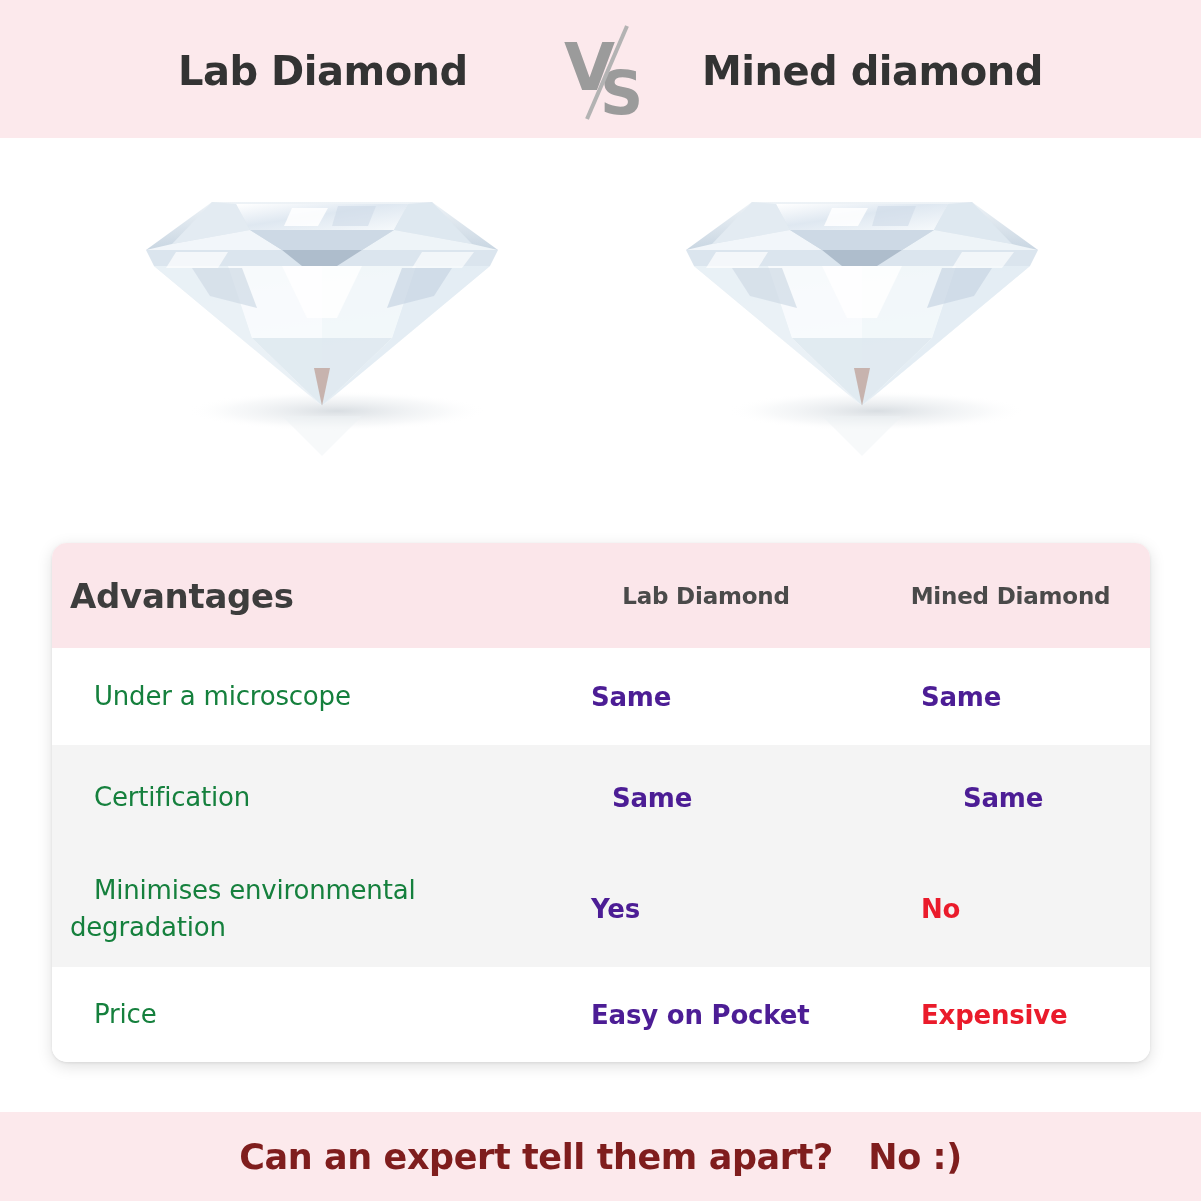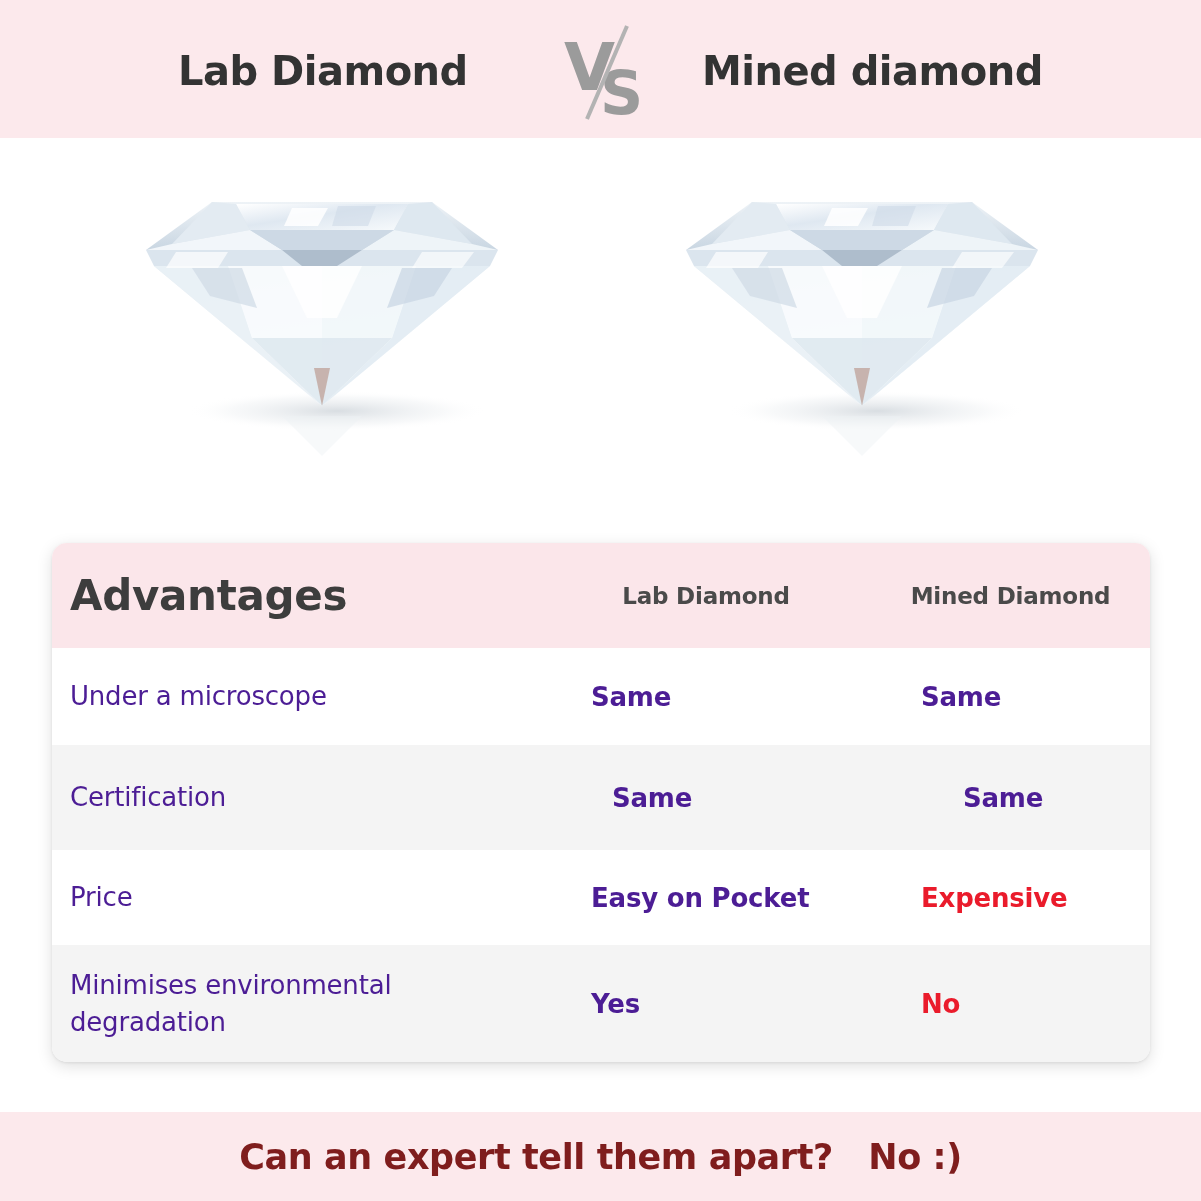--- a/index.html
+++ b/index.html
@@ -60,30 +60,30 @@
   .r2{ height:105px;gap:21px; }
   .r3{ height:95px; }
   .r4{ height:117px; }
 
   
   .c-label{ width:489px; flex:0 0 489px; padding-left:18px; }
   .c-lab{   width:330px; flex:0 0 330px; padding-left:50px; }
   .c-mined{ width:279px; flex:0 0 279px; padding-left:50px; }
 
   .h-adv{
-    font-size:42px; font-weight:bold; color:#3d3d3d; letter-spacing:-0.3px;
+    font-size:34px; font-weight:bold; color:#3d3d3d; letter-spacing:-0.3px;
   }
   .h-col{
     font-size:23px; font-weight:bold; color:#4a4a4a; letter-spacing:-0.2px;
   }
   .c-lab.head{ padding-left:0; text-align:center; }
   .c-mined.head{ padding-left:0; text-align:center; }
 
   .cell-label{
-    font-size:26px; color:#4c1d95; line-height:1.42; letter-spacing:-0.2px;
+    font-size:26px; color:#15803d; line-height:1.42; letter-spacing:-0.2px;margin-left:24px;
   }
   .cell-val{
     font-size:26px; font-weight:bold; letter-spacing:-0.2px;
   }
   .val-good{ color:#4c1d95; }
   .val-bad{  color:#ea1b2b; }
 
   
   .vdiv{
     position:absolute; top:37px; width:1px; background:#c9c9c9;
@@ -248,41 +248,41 @@
         <span class="cell-label">Certification</span>
       </div>
       <div class="c-lab">
         <span class="cell-val val-good">Same</span>
       </div>
       <div class="c-mined">
         <span class="cell-val val-good">Same</span>
       </div>
     </div>
 
+    <div class="row grey r4">
+      <div class="c-label">
+        <span class="cell-label">Minimises environmental degradation</span>
+      </div>
+      <div class="c-lab">
+        <span class="cell-val val-good">Yes</span>
+      </div>
+      <div class="c-mined">
+        <span class="cell-val val-bad">No</span>
+      </div>
+    </div>
+
     <div class="row white r3">
       <div class="c-label">
         <span class="cell-label">Price</span>
       </div>
       <div class="c-lab">
         <span class="cell-val val-good">Easy on Pocket</span>
       </div>
       <div class="c-mined">
         <span class="cell-val val-bad">Expensive</span>
-      </div>
-    </div>
-
-    <div class="row grey r4">
-      <div class="c-label">
-        <span class="cell-label">Minimises environmental degradation</span>
-      </div>
-      <div class="c-lab">
-        <span class="cell-val val-good">Yes</span>
-      </div>
-      <div class="c-mined">
-        <span class="cell-val val-bad">No</span>
       </div>
     </div>
   </div>
 
   <div class="bottom-banner">
     <span class="bottom-text">Can an expert tell them apart?   No :)</span>
   </div>
 
 </div>
 

